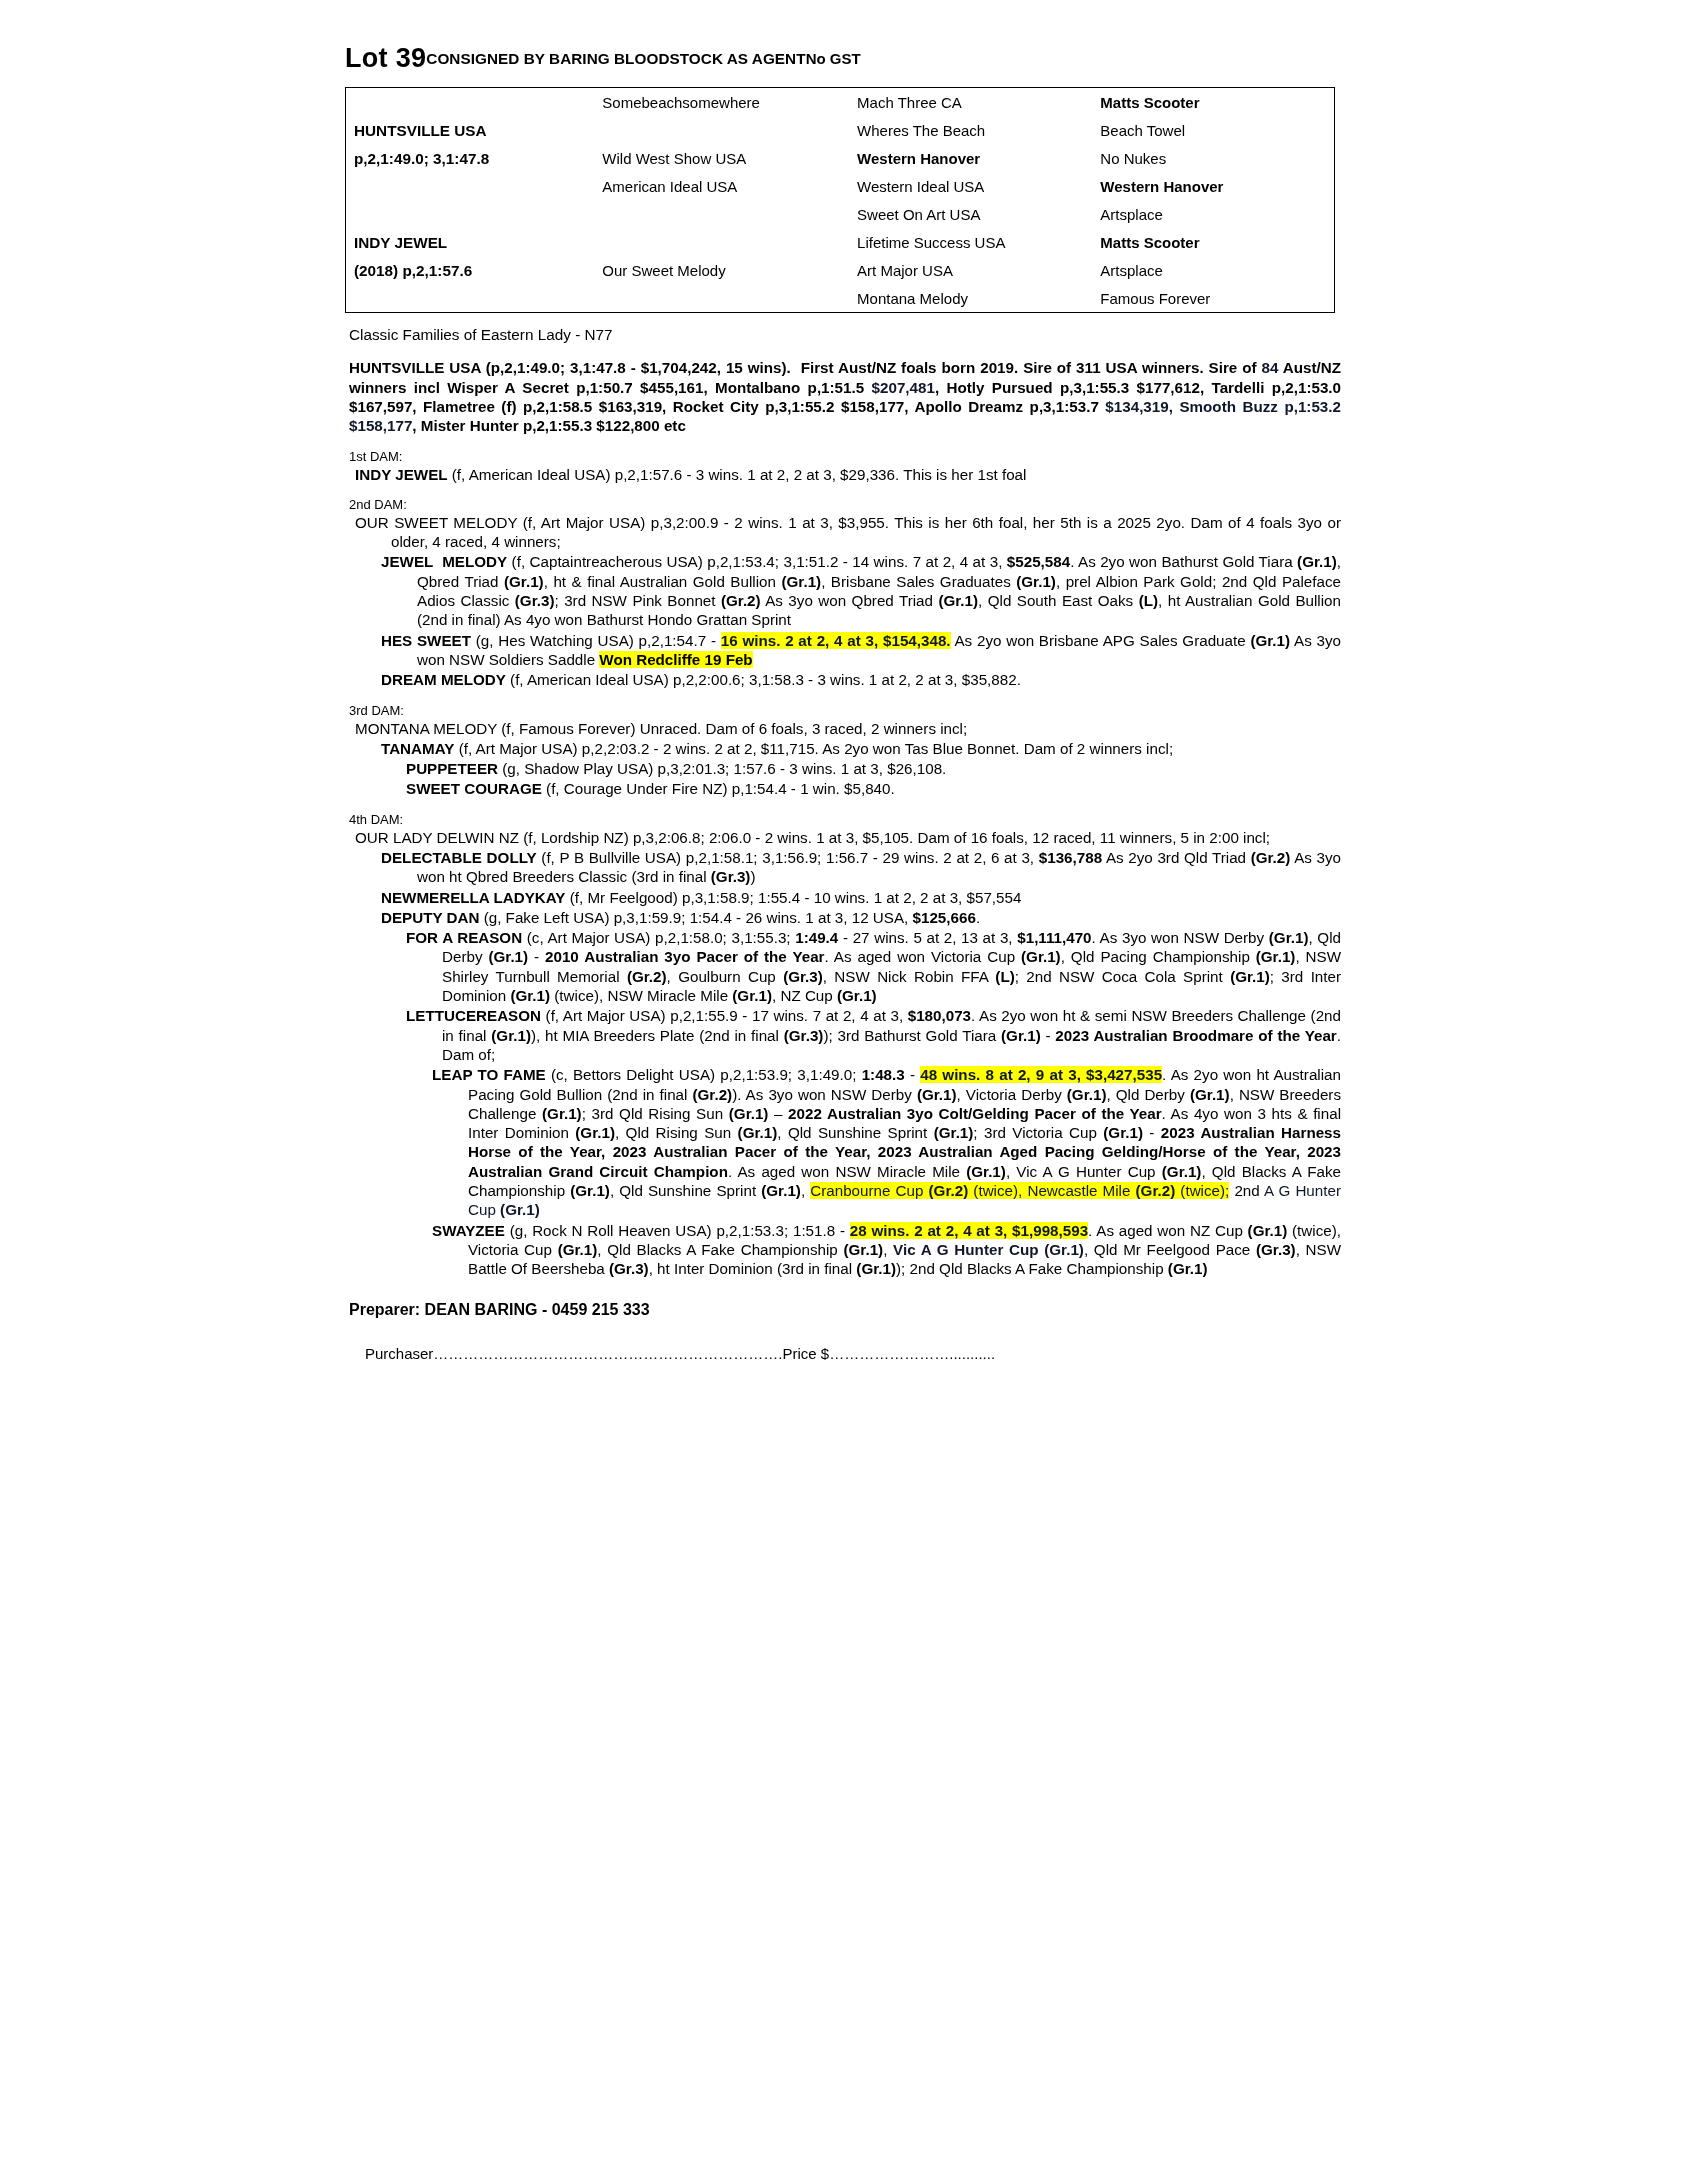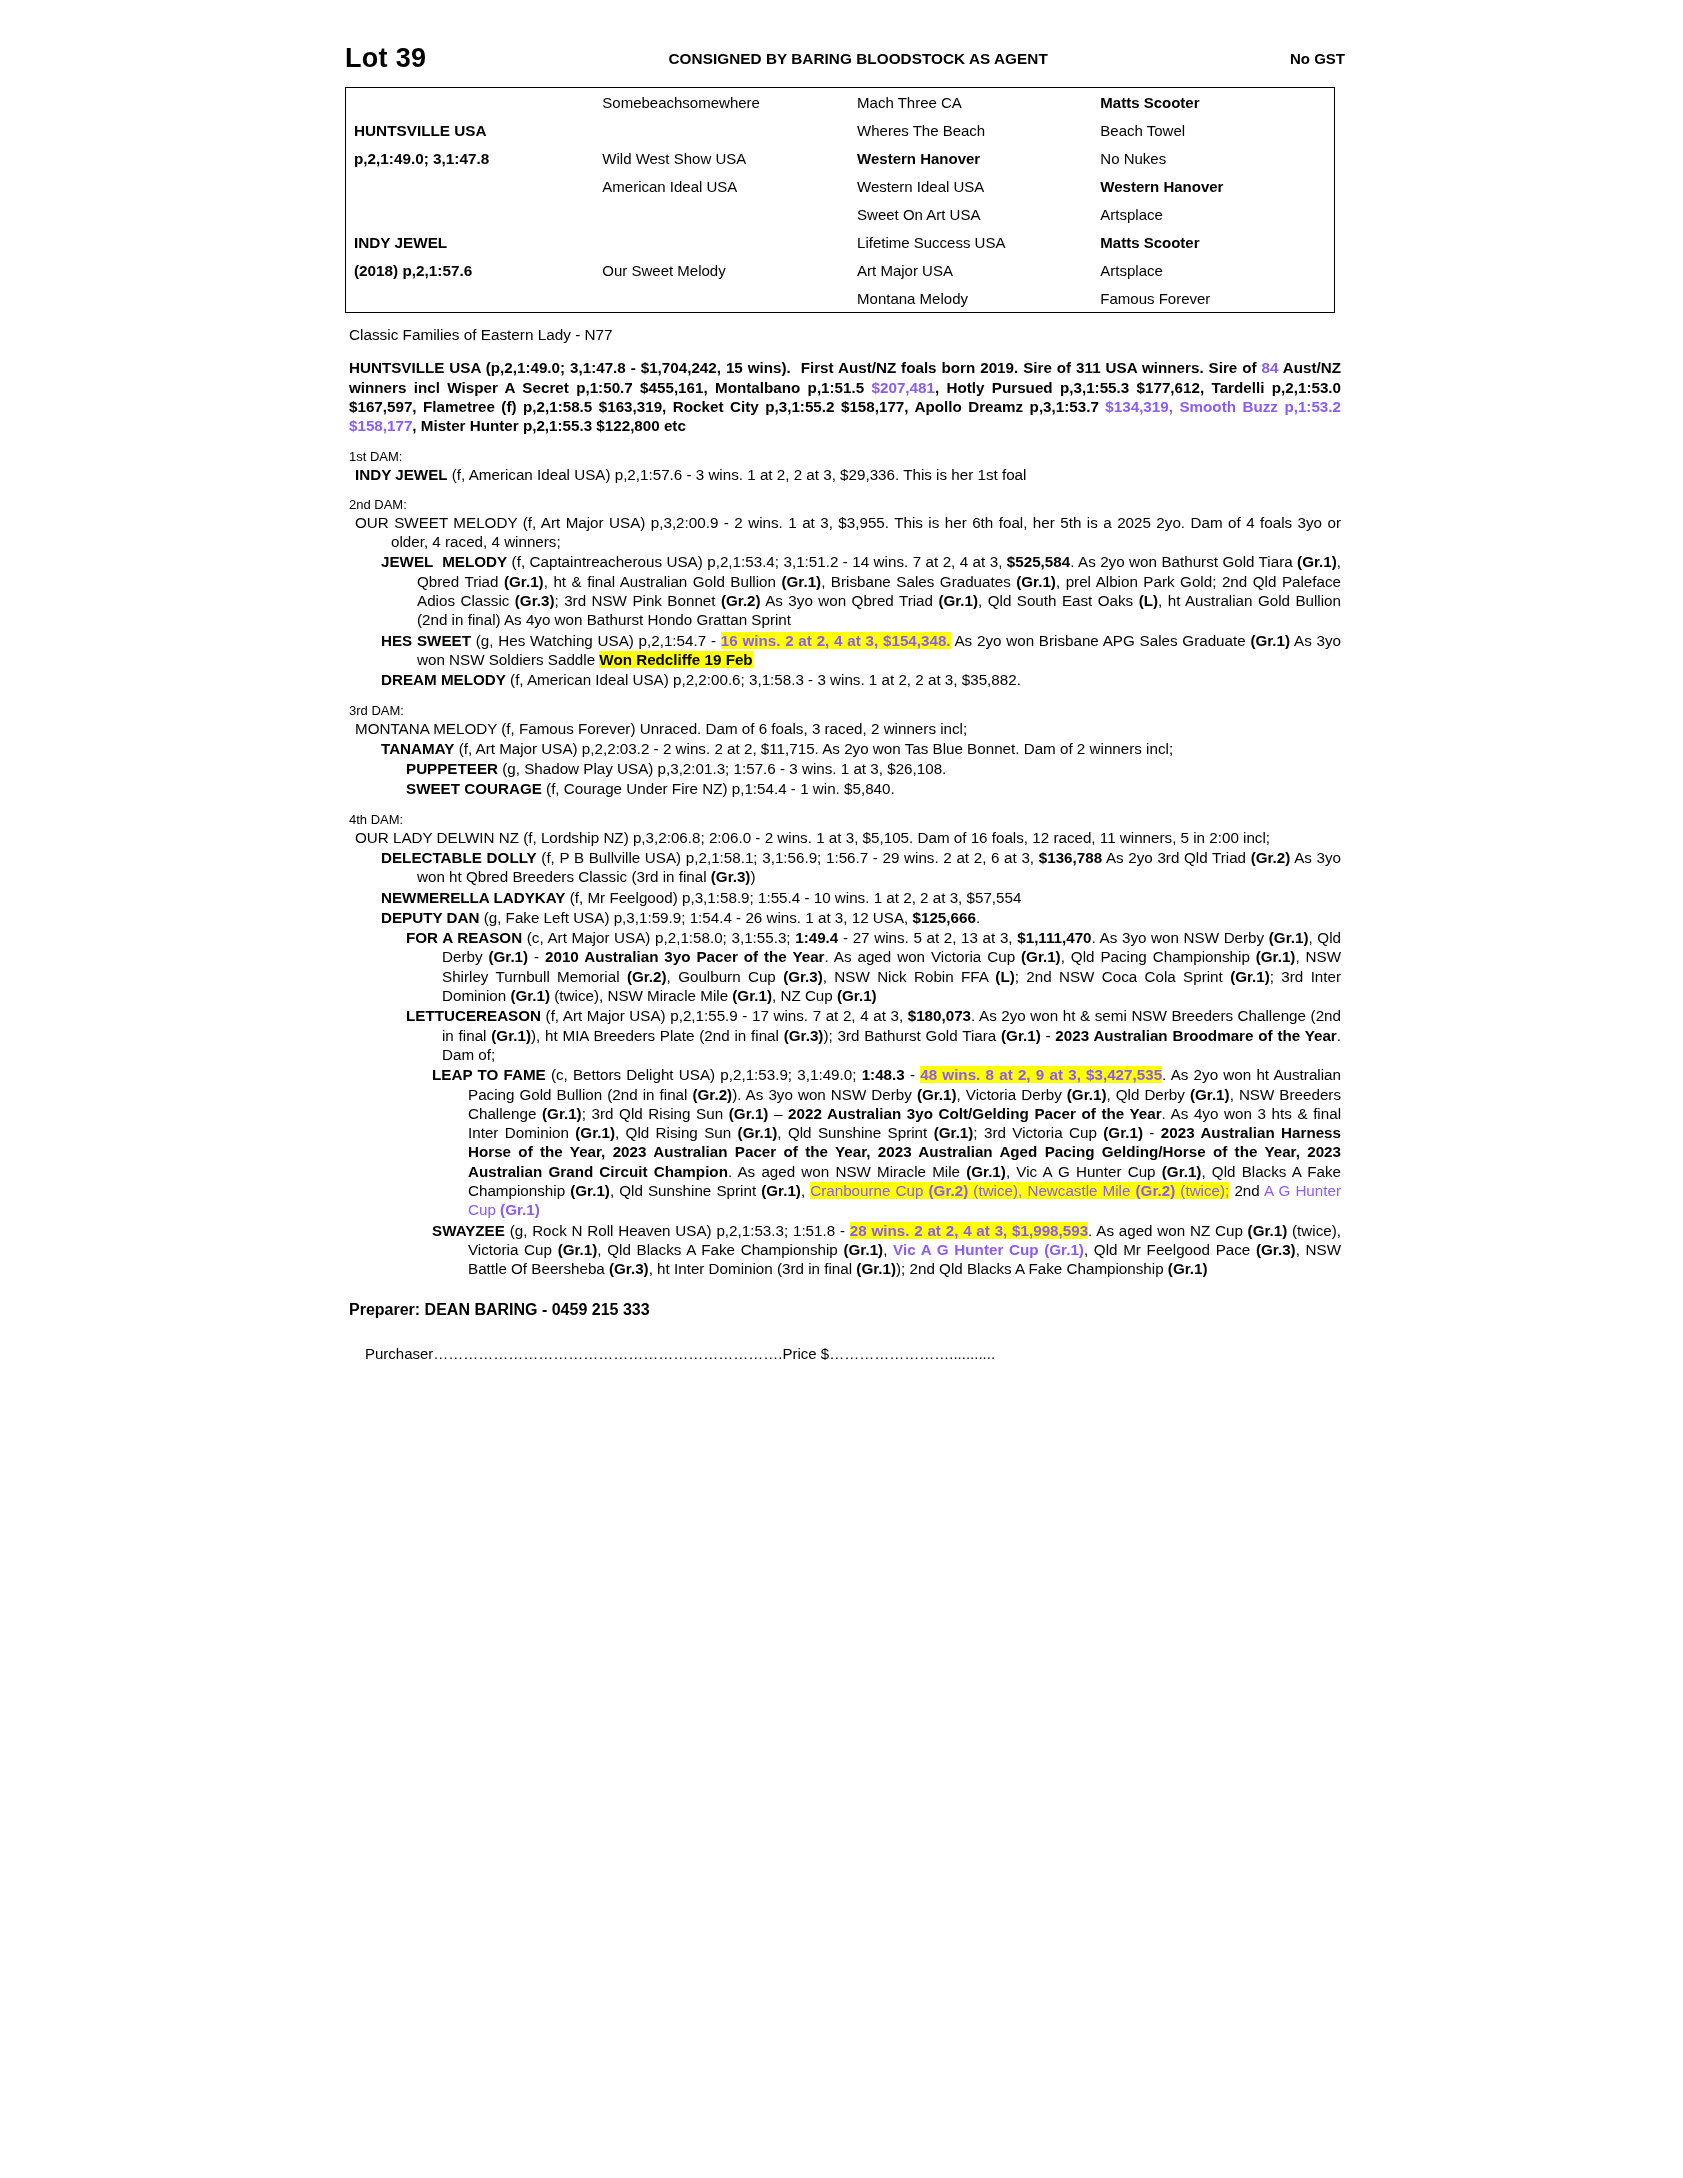--- a/index.html
+++ b/index.html
@@ -24,21 +24,20 @@
   .content {
     position: absolute;
     left: 345px;
     top: 44px;
     width: 1000px;
   }
   
   .header-row {
     display: flex;
     align-items: flex-start;
-    justify-content: space-between;
   }
   .lot-title {
     font-size: 27px;
     font-weight: bold;
     letter-spacing: 0.3px;
     line-height: 1.05;
     white-space: nowrap;
   }
   .consign {
     font-size: 15.3px;
@@ -93,21 +92,21 @@
   }
   .sire-block {
     margin-top: 14px;
     font-size: 15.2px;
     font-weight: bold;
     line-height: 1.27;
     text-align: justify;
     width: 992px;
     margin-left: 4px;
   }
-  .red { color: #8b5cf6; }
+  .red { color: #0f172a; }
   .hl { background: #ffff00; }
   .damhead {
     font-size: 13px;
     font-weight: normal;
     margin-top: 13px;
     margin-left: 4px;
   }
   .para {
     font-size: 15.2px;
     line-height: 1.27;

